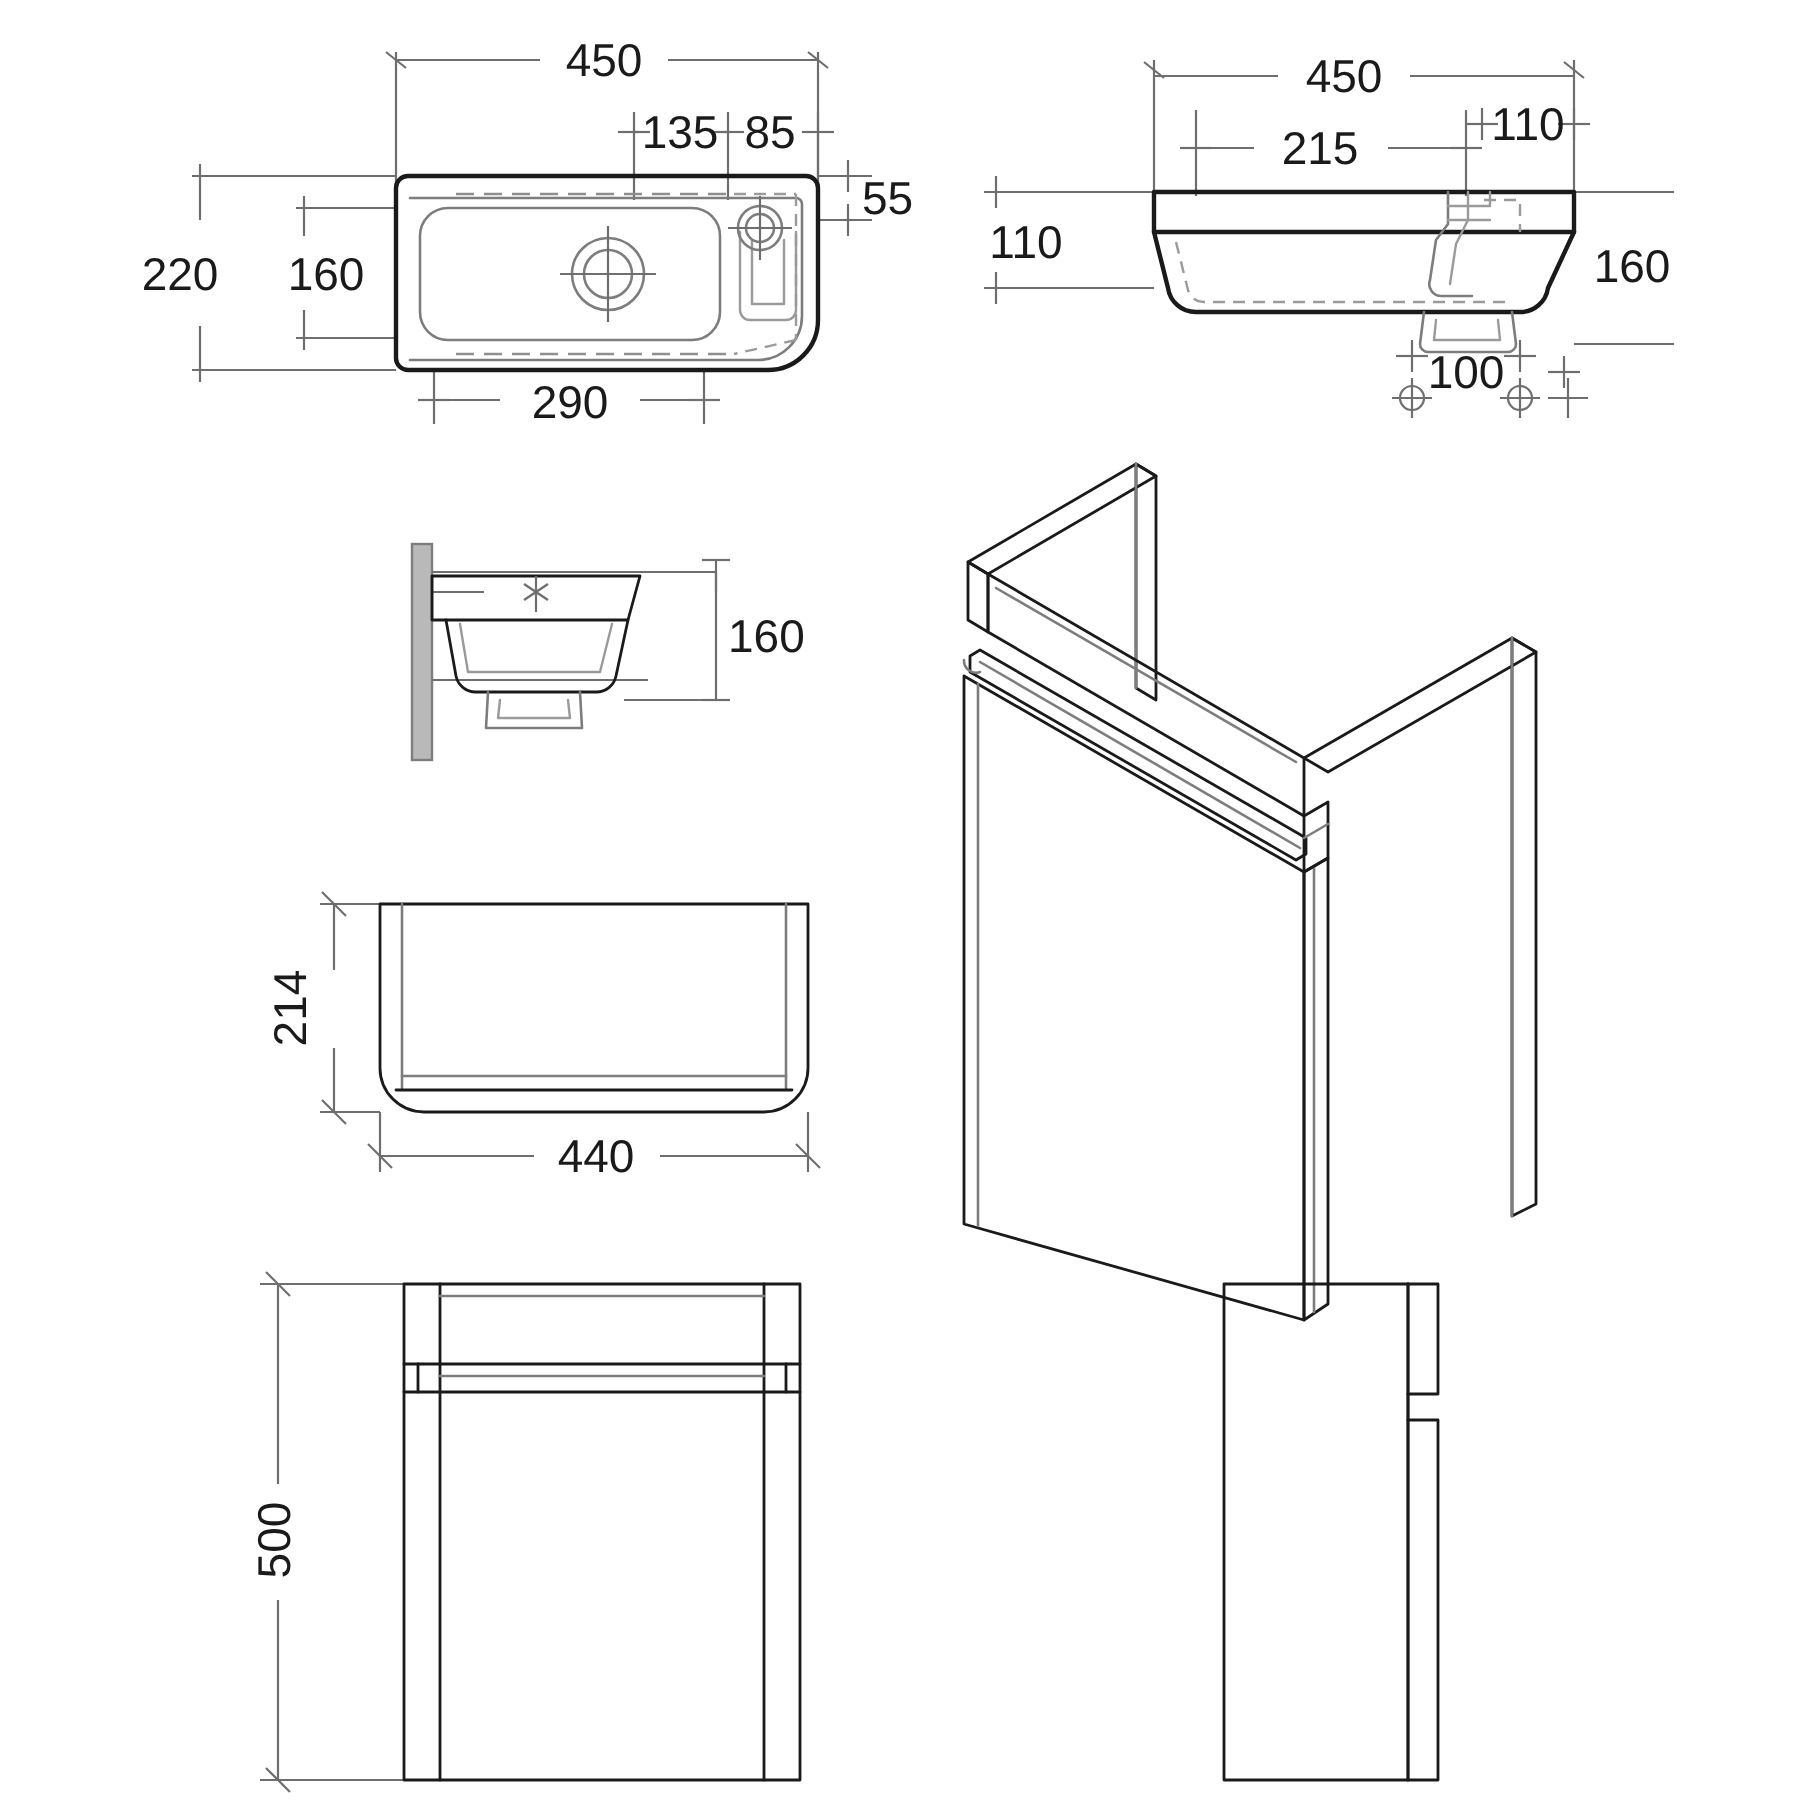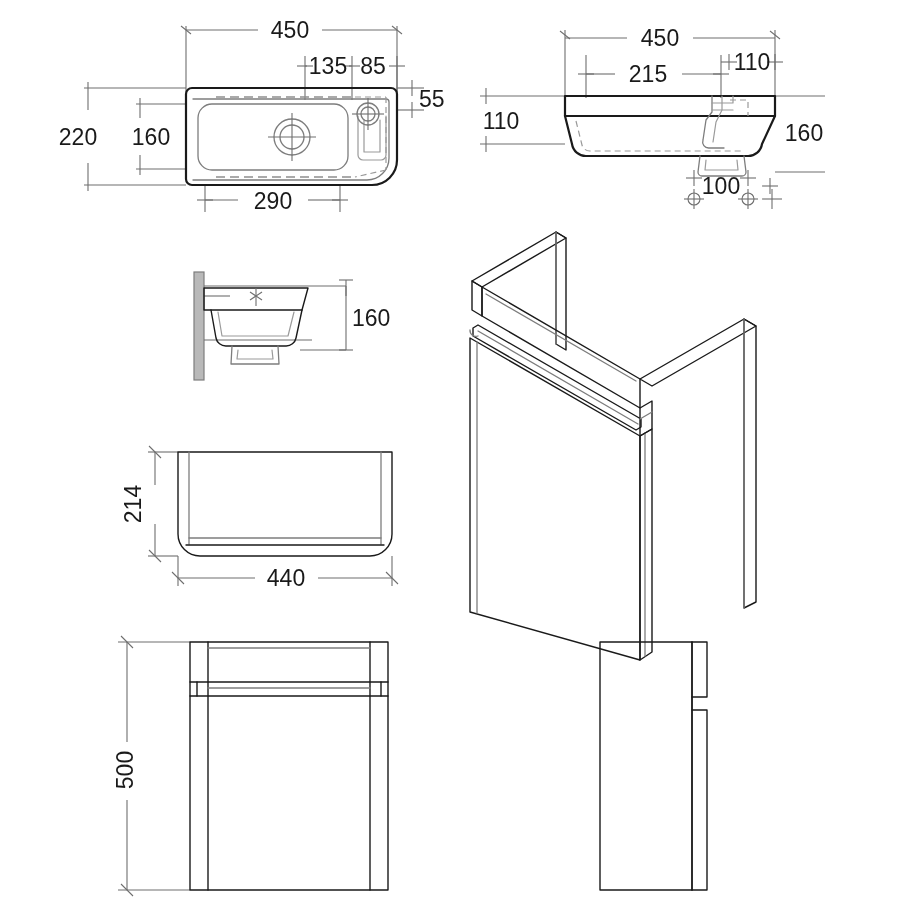--- a/index.html
+++ b/index.html
@@ -10,20 +10,21 @@
   }
   body {
     font-family: "Liberation Sans", sans-serif;
   }
   #sheet {
     position: relative;
     width: 825px;
     height: 900px;
     background: #ffffff;
     overflow: hidden;
+    margin-left: 12px;
   }
   #sheet svg {
     display: block;
   }
   .dimtext {
     font-family: "Liberation Sans", sans-serif;
     font-size: 23px;
     fill: #1a1a1a;
   }
 </style>

